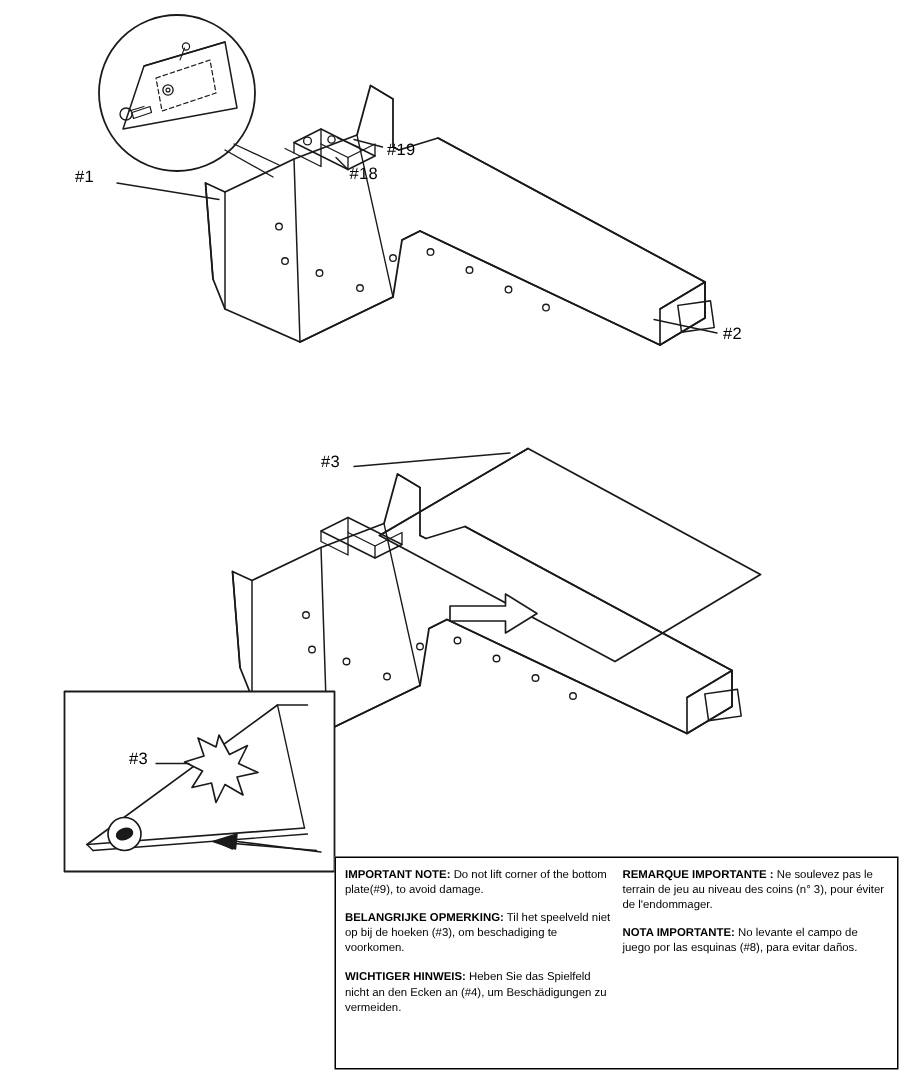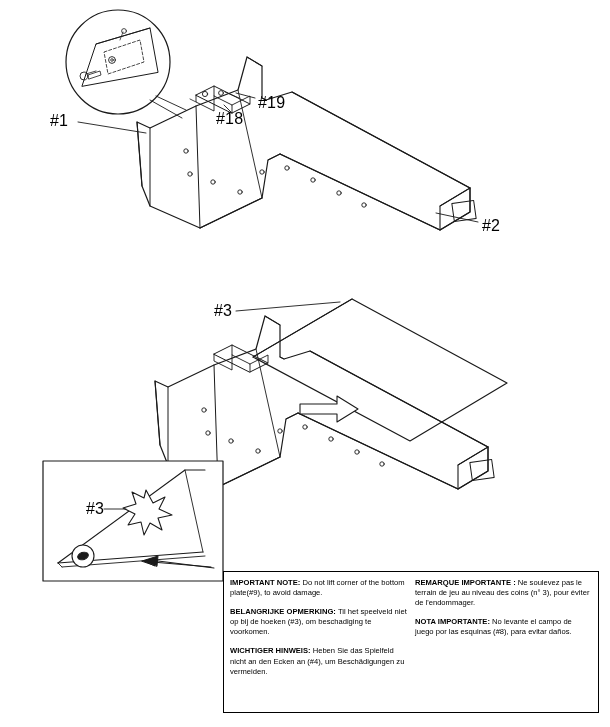--- a/index.html
+++ b/index.html
@@ -22,21 +22,21 @@
     height: 727px;
   }
   svg.art {
     position: absolute;
     left: 0; top: 0;
     width: 610px;
     height: 727px;
   }
   .lbl {
     position: absolute;
-    font-size: 16px;
+    font-size: 11px;
     font-family: "Liberation Sans", sans-serif;
     color: #000;
     white-space: nowrap;
     letter-spacing: 0.2px;
   }
   .notes {
     position: absolute;
     left: 223px;
     top: 571px;
     width: 376px;
@@ -231,21 +231,21 @@
         <path d="M142 561 L158 556 L157 566 Z" stroke-width="1" fill="#1a1a1a"></path>
         <path d="M158 561 L214 568" stroke-width="1"></path>
       </g>
 
       <path d="M104 509 L126 509" stroke-width="0.9"></path>
     </g>
   </svg>
 
   <div class="lbl" style="left:50px; top:112px;">#1</div>
   <div class="lbl" style="left:258px; top:94px;">#19</div>
-  <div class="lbl" style="left:216px; top:110px;">#18</div>
+  <div class="lbl" style="left:233px; top:110px;">#18</div>
   <div class="lbl" style="left:482px; top:217px;">#2</div>
   <div class="lbl" style="left:214px; top:302px;">#3</div>
   <div class="lbl" style="left:86px; top:500px;">#3</div>
 
   <div class="notes">
     <div class="notes-col">
       <div class="note-p">
         <span class="cap">IMPORTANT NOTE:</span><span> Do not lift corner of the bottom plate(#9), to avoid damage.</span>
       </div>
       <div class="note-p">

